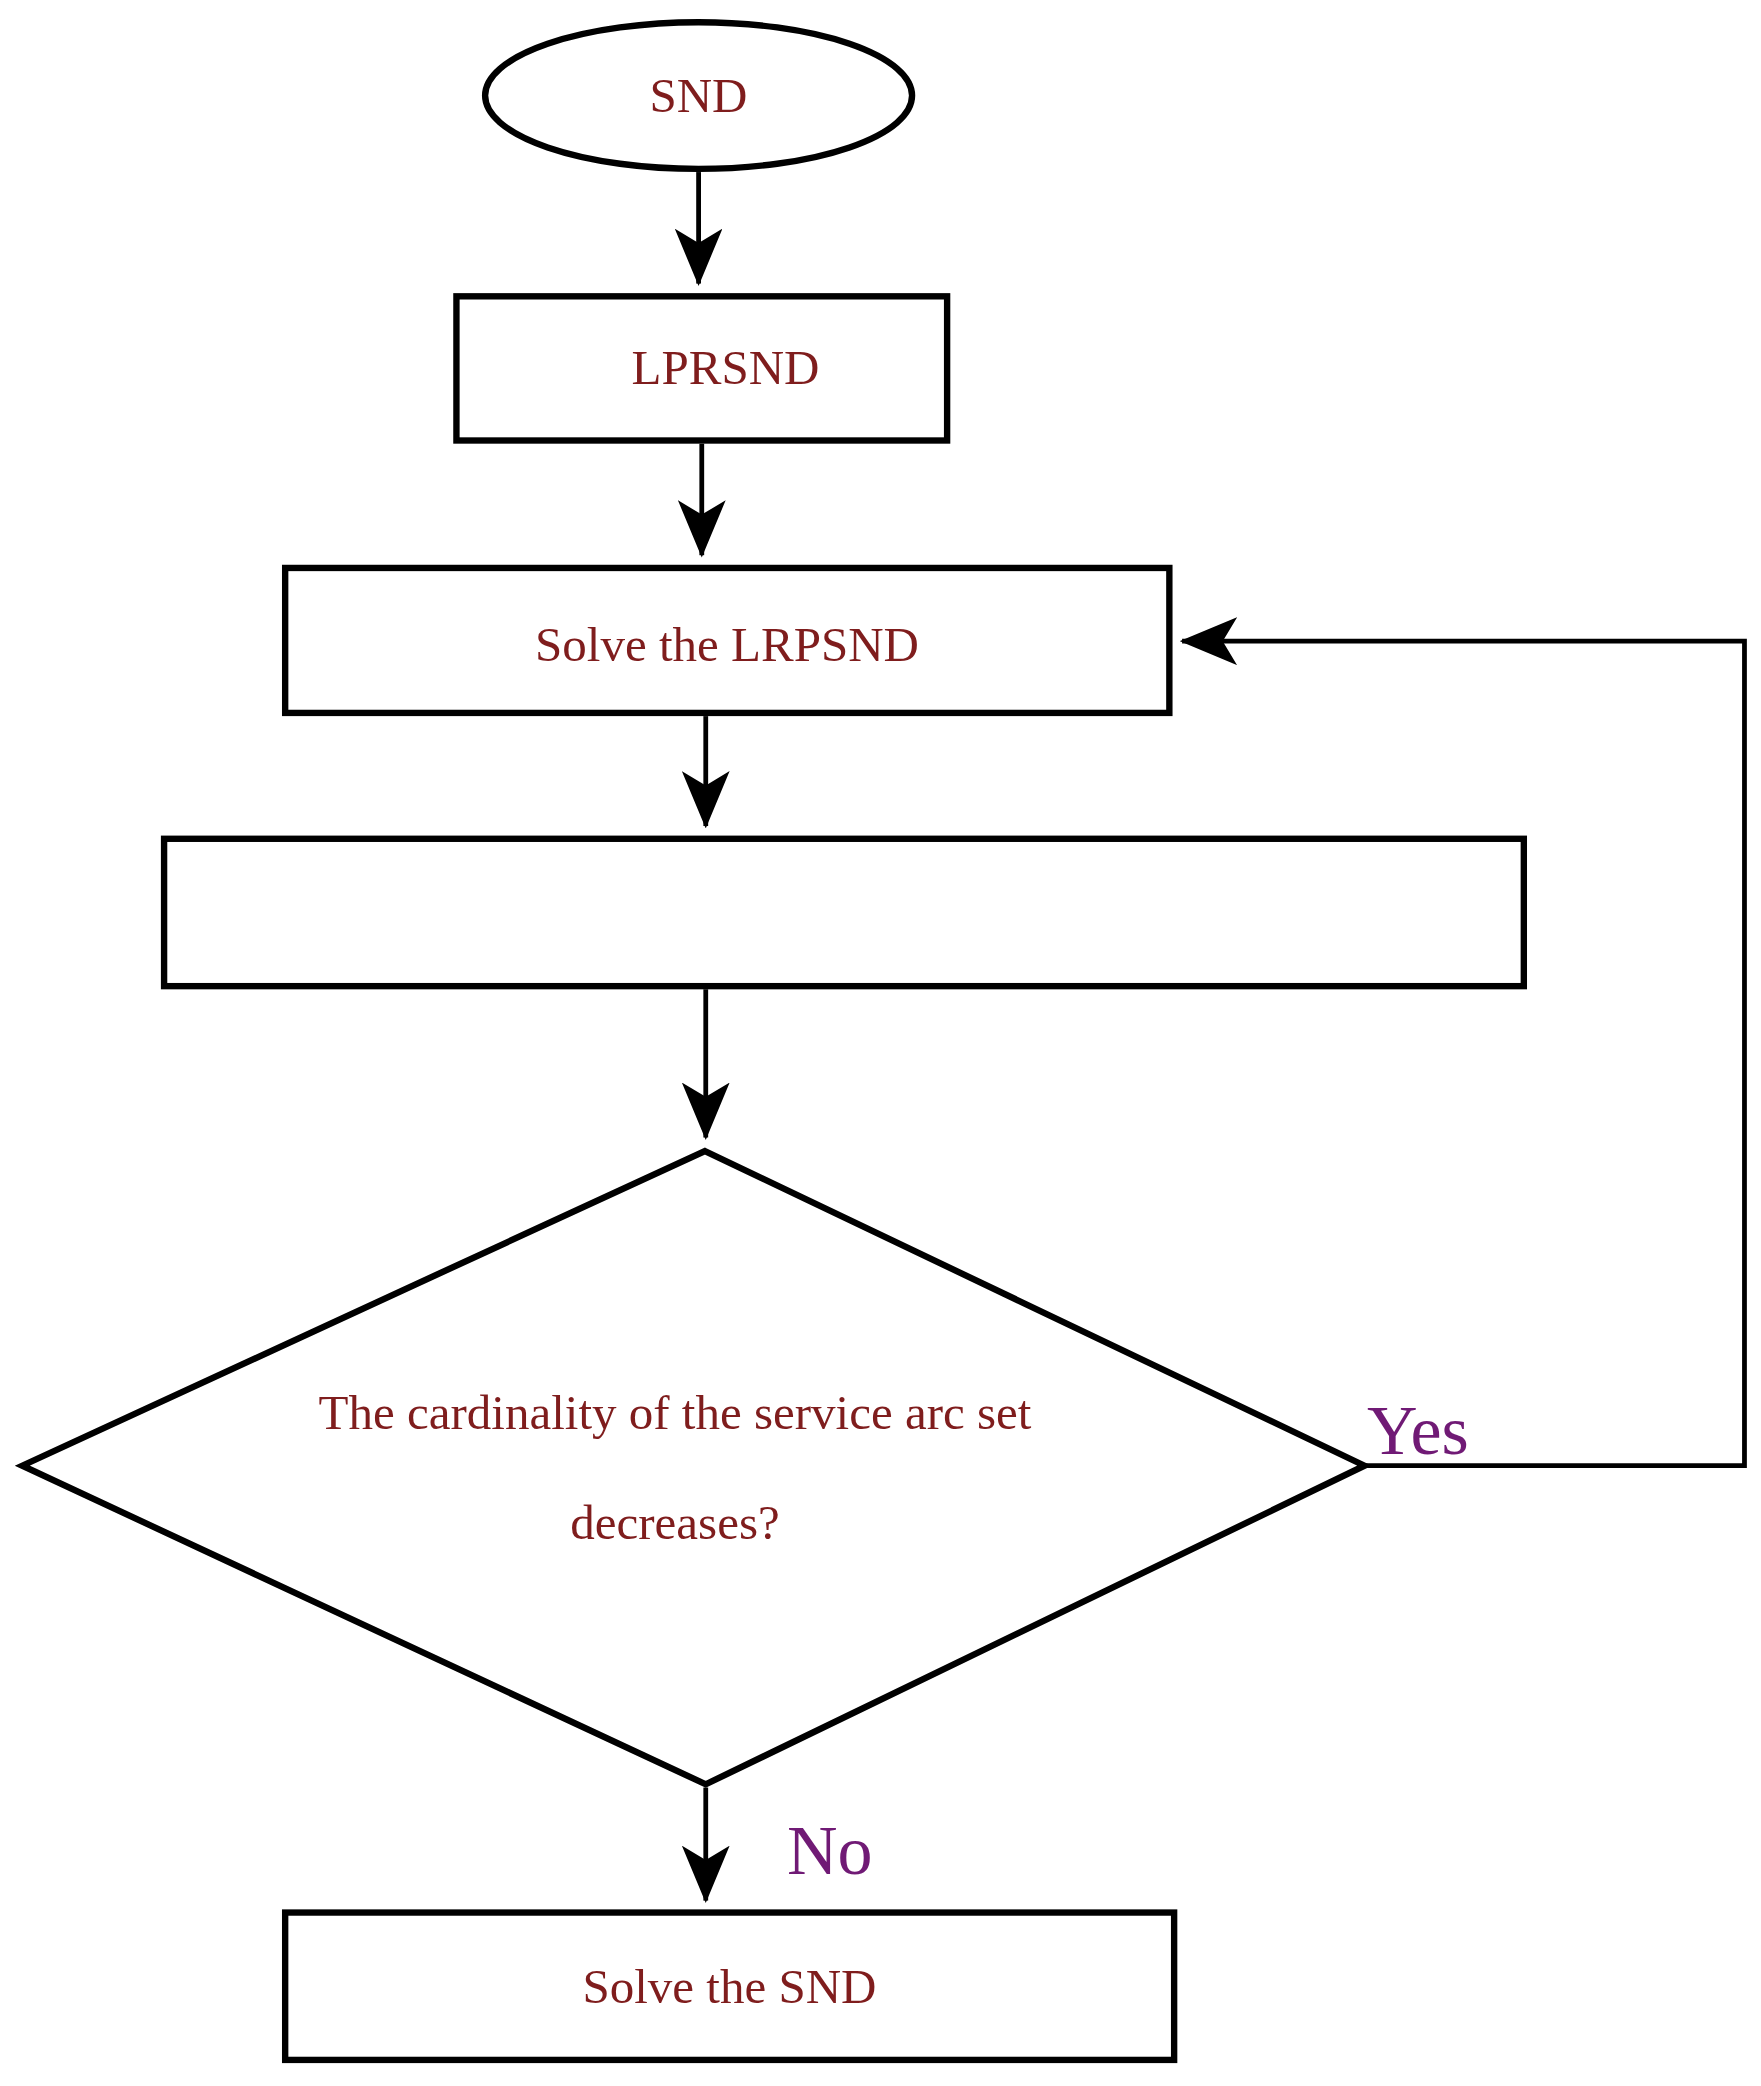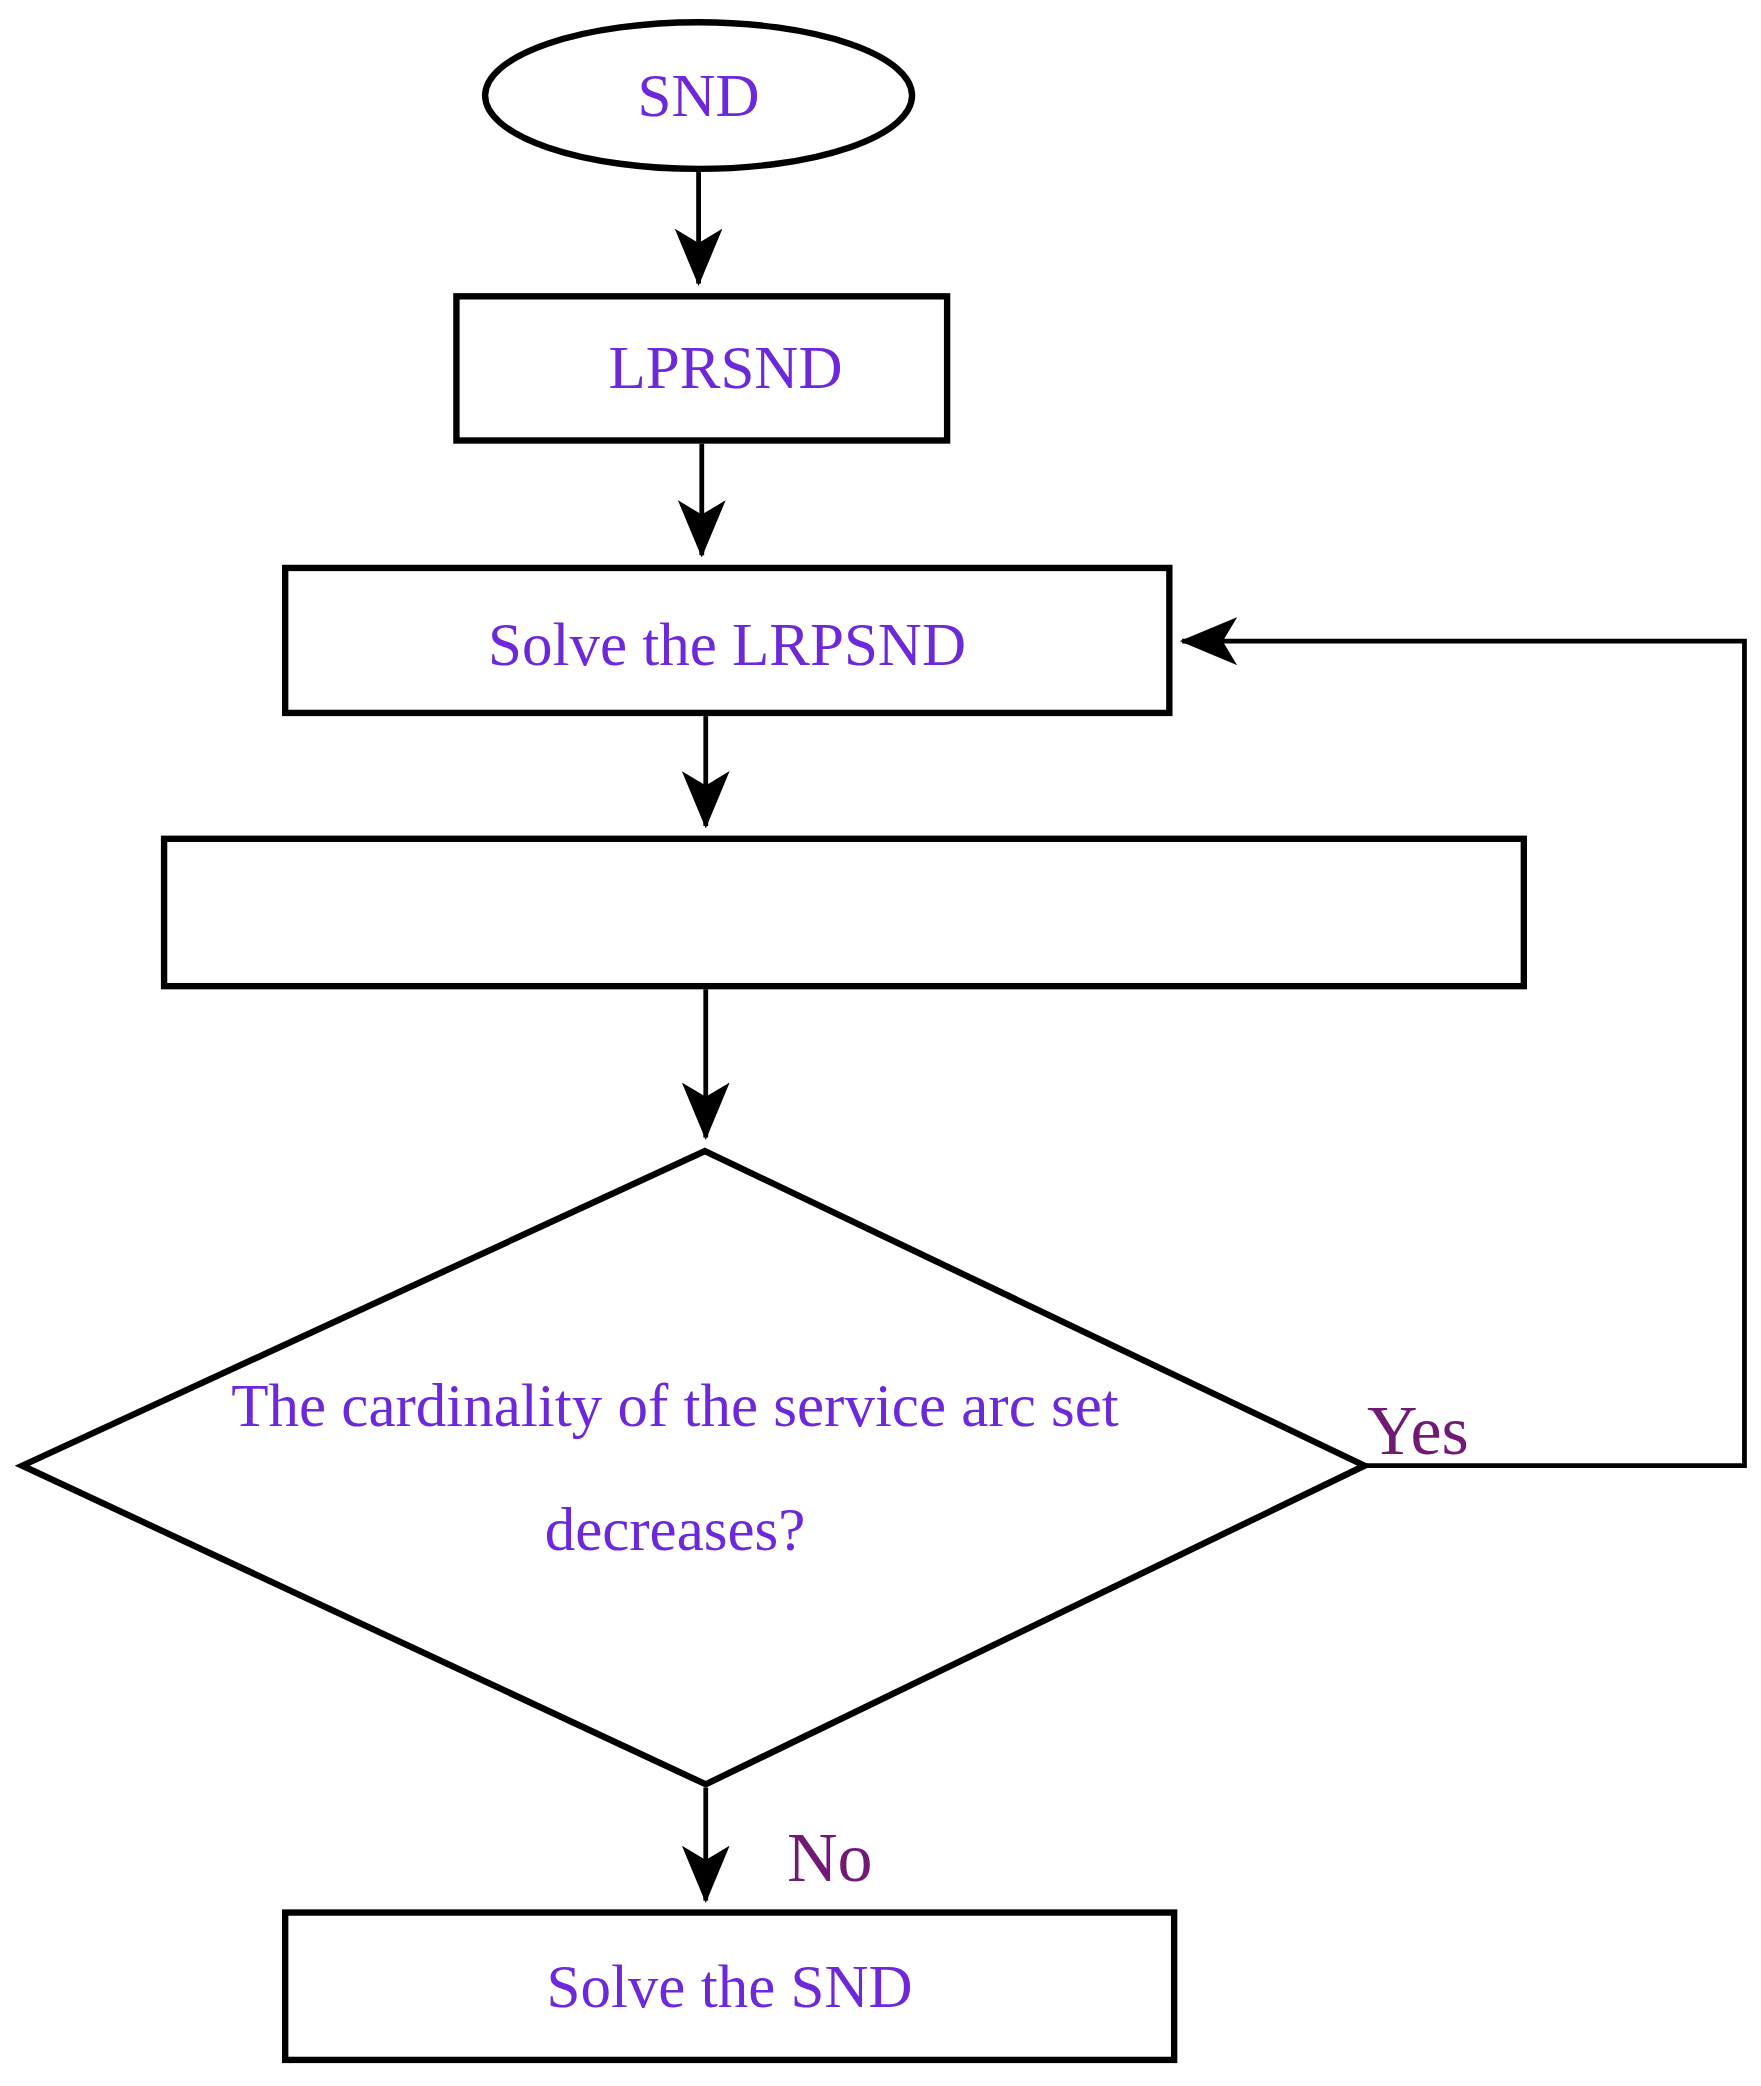--- a/index.html
+++ b/index.html
@@ -20,23 +20,23 @@
     position: absolute;
     left: 0;
     top: 0;
   }
   .node-label {
     position: absolute;
     display: flex;
     align-items: center;
     justify-content: center;
     text-align: center;
-    font-size: 61px;
+    font-size: 49px;
     line-height: 1.17;
-    color: #6d28d9;
+    color: #7f1d1d;
     white-space: nowrap;
   }
   .node-label.start     { left: 485px;  top: 22px;   width: 427px;  height: 147px; }
   .node-label.lprsnd    { left: 480px;  top: 296px;  width: 491px;  height: 144px; }
   .node-label.solvelrp  { left: 285px;  top: 572px;  width: 884px; height: 145px; }
   .node-label.delete    { left: 164px;  top: 839px; width: 1360px; height: 147px; }
   .node-label.solvesnd  { left: 285px;  top: 1913px; width: 889px; height: 147px; }
   .node-label.decision {
     left: 4px; top: 1151px; width: 1342px; height: 633px;
     flex-direction: column;
@@ -45,21 +45,21 @@
   .leq   { margin-left: 0.38em; margin-right: 0.22em; }
   .delta { font-style: italic; }
   .edge-label {
     position: absolute;
     font-size: 70px;
     line-height: 1;
     color: #701a75;
     white-space: nowrap;
   }
   .edge-label.yes { left: 1367px; top: 1396px; }
-  .edge-label.no  { left: 787px;  top: 1816px; margin-top: 7px; }
+  .edge-label.no  { left: 787px;  top: 1816px; }
 </style>
 </head>
 <body>
 
 <div class="canvas">
 
   <svg class="diagram" width="1762" height="2087" viewBox="0 0 2212 2620">
     <defs>
       <marker id="arrowhead" viewBox="0 0 12 10" refX="11.5" refY="5" markerWidth="12" markerHeight="10" orient="auto" markerUnits="strokeWidth">
         <path d="M0,0 L12,5 L0,10 L3,5 Z" fill="#000000"></path>

